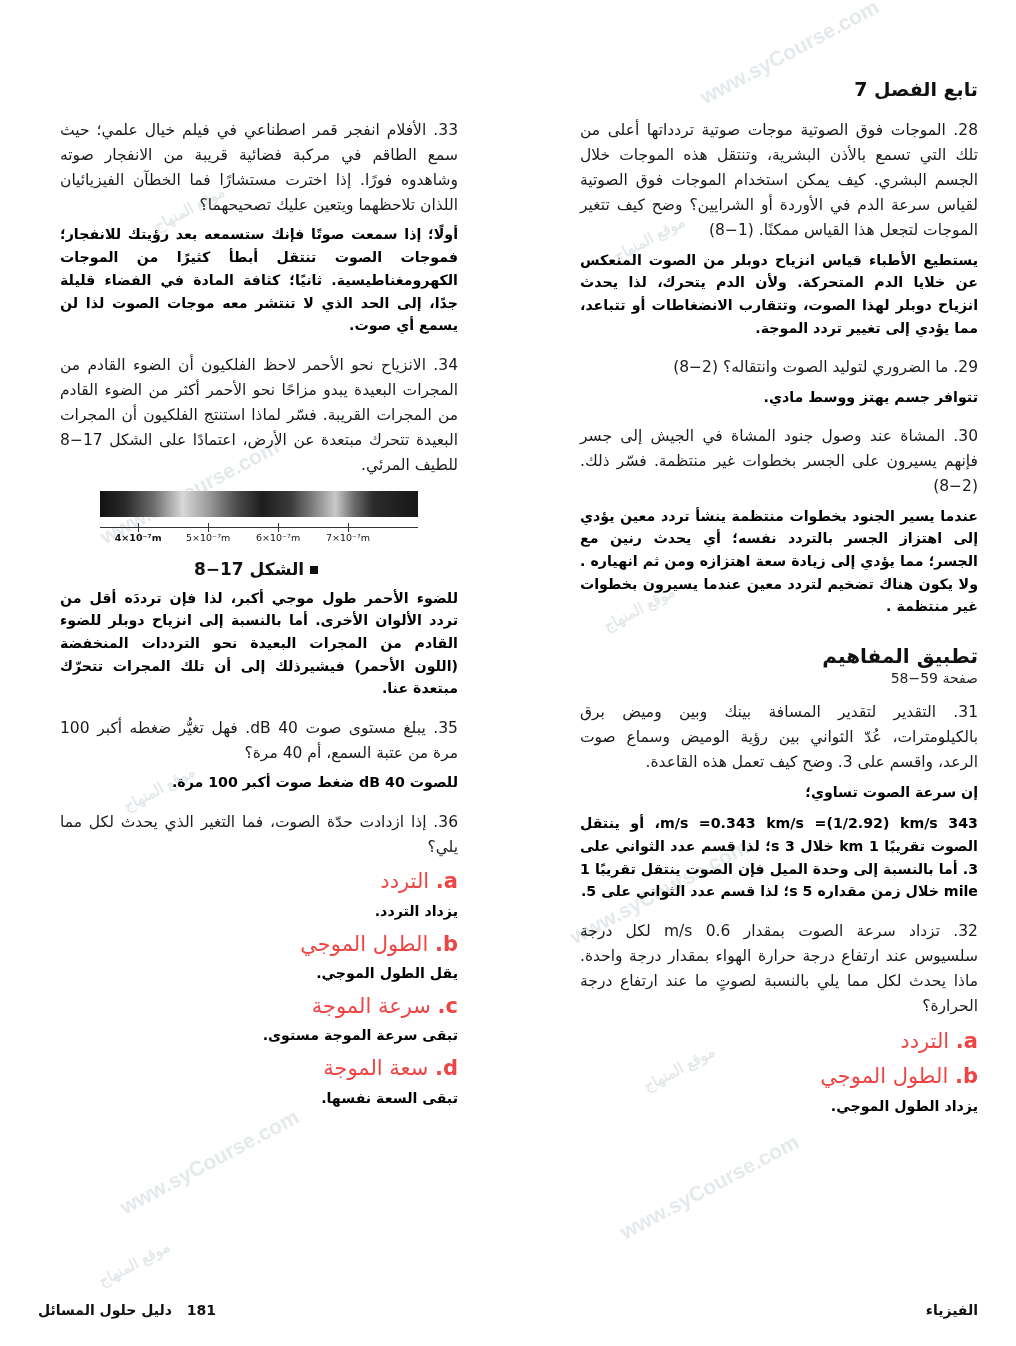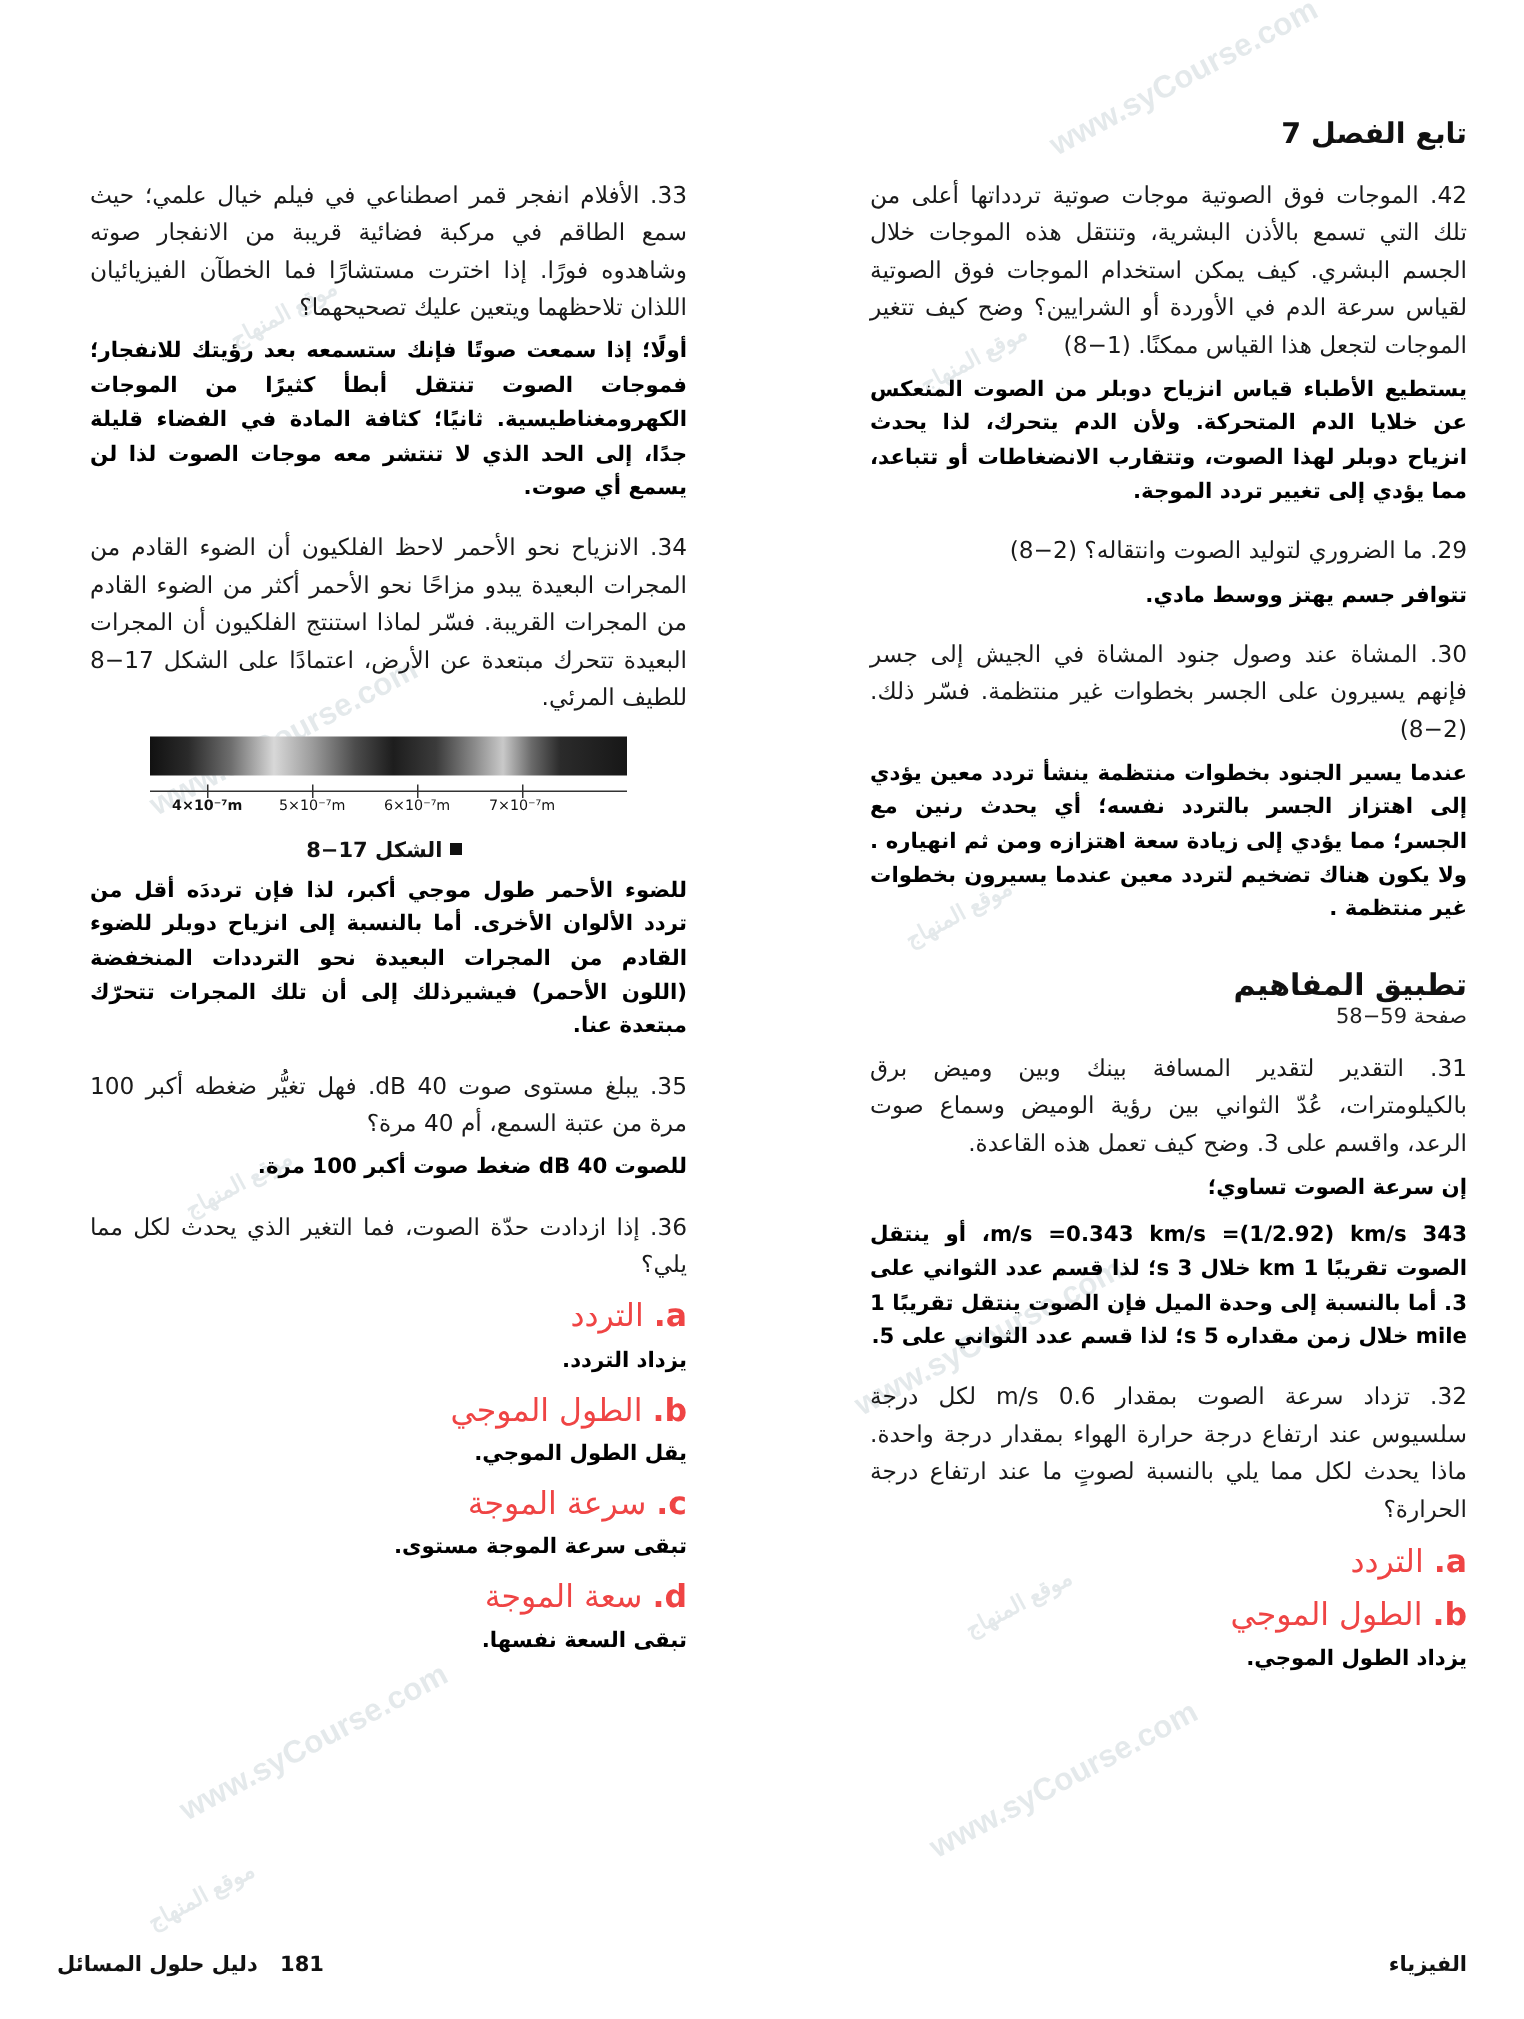--- a/index.html
+++ b/index.html
@@ -126,21 +126,21 @@
     position: absolute;
     top: 9px;
     font-size: 9.5px;
     color: #111;
     transform: translateX(-50%);
     white-space: nowrap;
     font-family: "DejaVu Sans", sans-serif;
   }
   .fig-cap {
     text-align: center;
-    font-size: 14px;
+    font-size: 17px;
     font-weight: bold;
     color: #111;
     margin-top: 12px;
   }
   .fig-cap .sq {
     display: inline-block;
     width: 8px; height: 8px;
     background: #111;
     margin-right: 6px;
     vertical-align: 1px;
@@ -176,21 +176,21 @@
       <div class="wm b" style="left: 95px; top: 1255px;">موقع المنهاج</div>
       <div class="wm a" style="left: 610px; top: 1175px;">www.syCourse.com</div>
     </div>
 
   <div class="page-head">تابع الفصل 7</div>
 
   <div class="col right">
 
     <div class="item">
       <p class="q">
-        <span class="num">42.</span>
+        <span class="num">28.</span>
         <span>الموجات فوق الصوتية موجات صوتية تردداتها أعلى من تلك التي تسمع بالأذن البشرية، وتنتقل هذه الموجات خلال الجسم البشري. كيف يمكن استخدام الموجات فوق الصوتية لقياس سرعة الدم في الأوردة أو الشرايين؟ وضح كيف تتغير الموجات لتجعل هذا القياس ممكنًا. (1−8)</span>
       </p>
       <p class="ans">يستطيع الأطباء قياس انزياح دوبلر من الصوت المنعكس عن خلايا الدم المتحركة. ولأن الدم يتحرك، لذا يحدث انزياح دوبلر لهذا الصوت، وتتقارب الانضغاطات أو تتباعد، مما يؤدي إلى تغيير تردد الموجة.</p>
     </div>
 
     <div class="item">
       <p class="q">
         <span class="num">29.</span>
         <span>ما الضروري لتوليد الصوت وانتقاله؟ (2−8)</span>
       </p>

